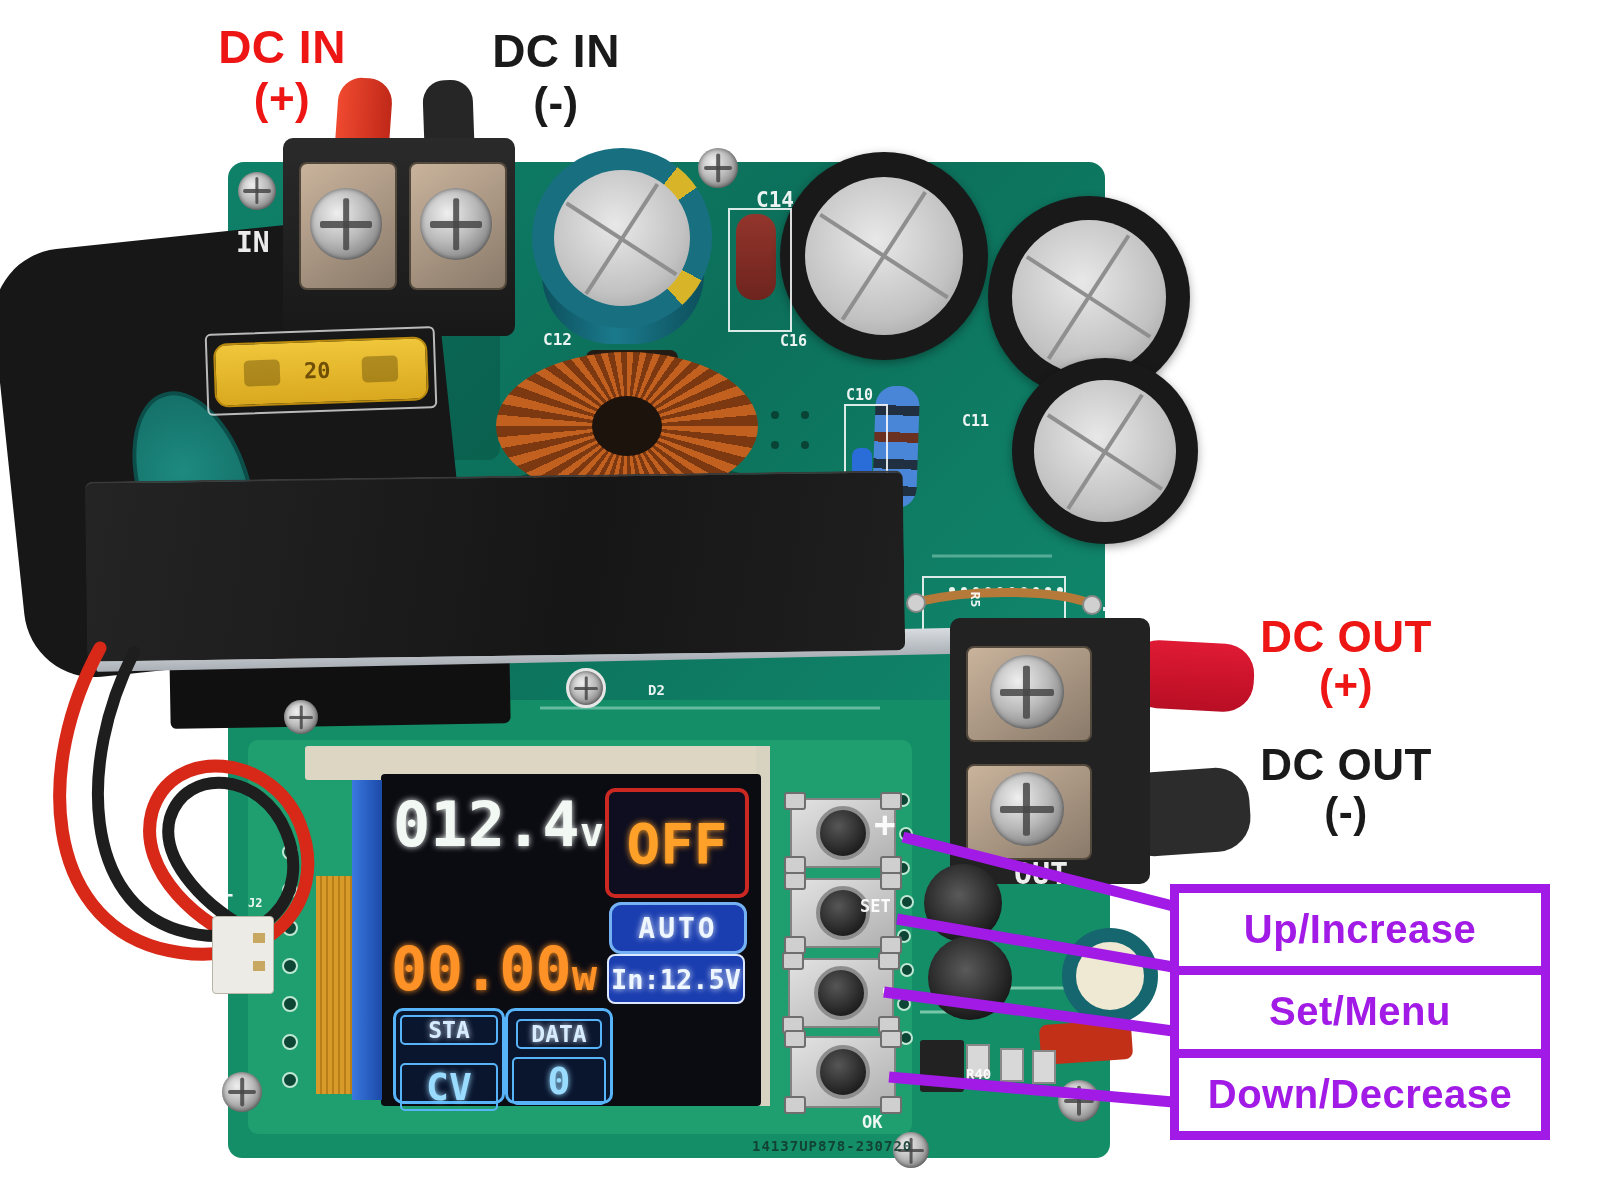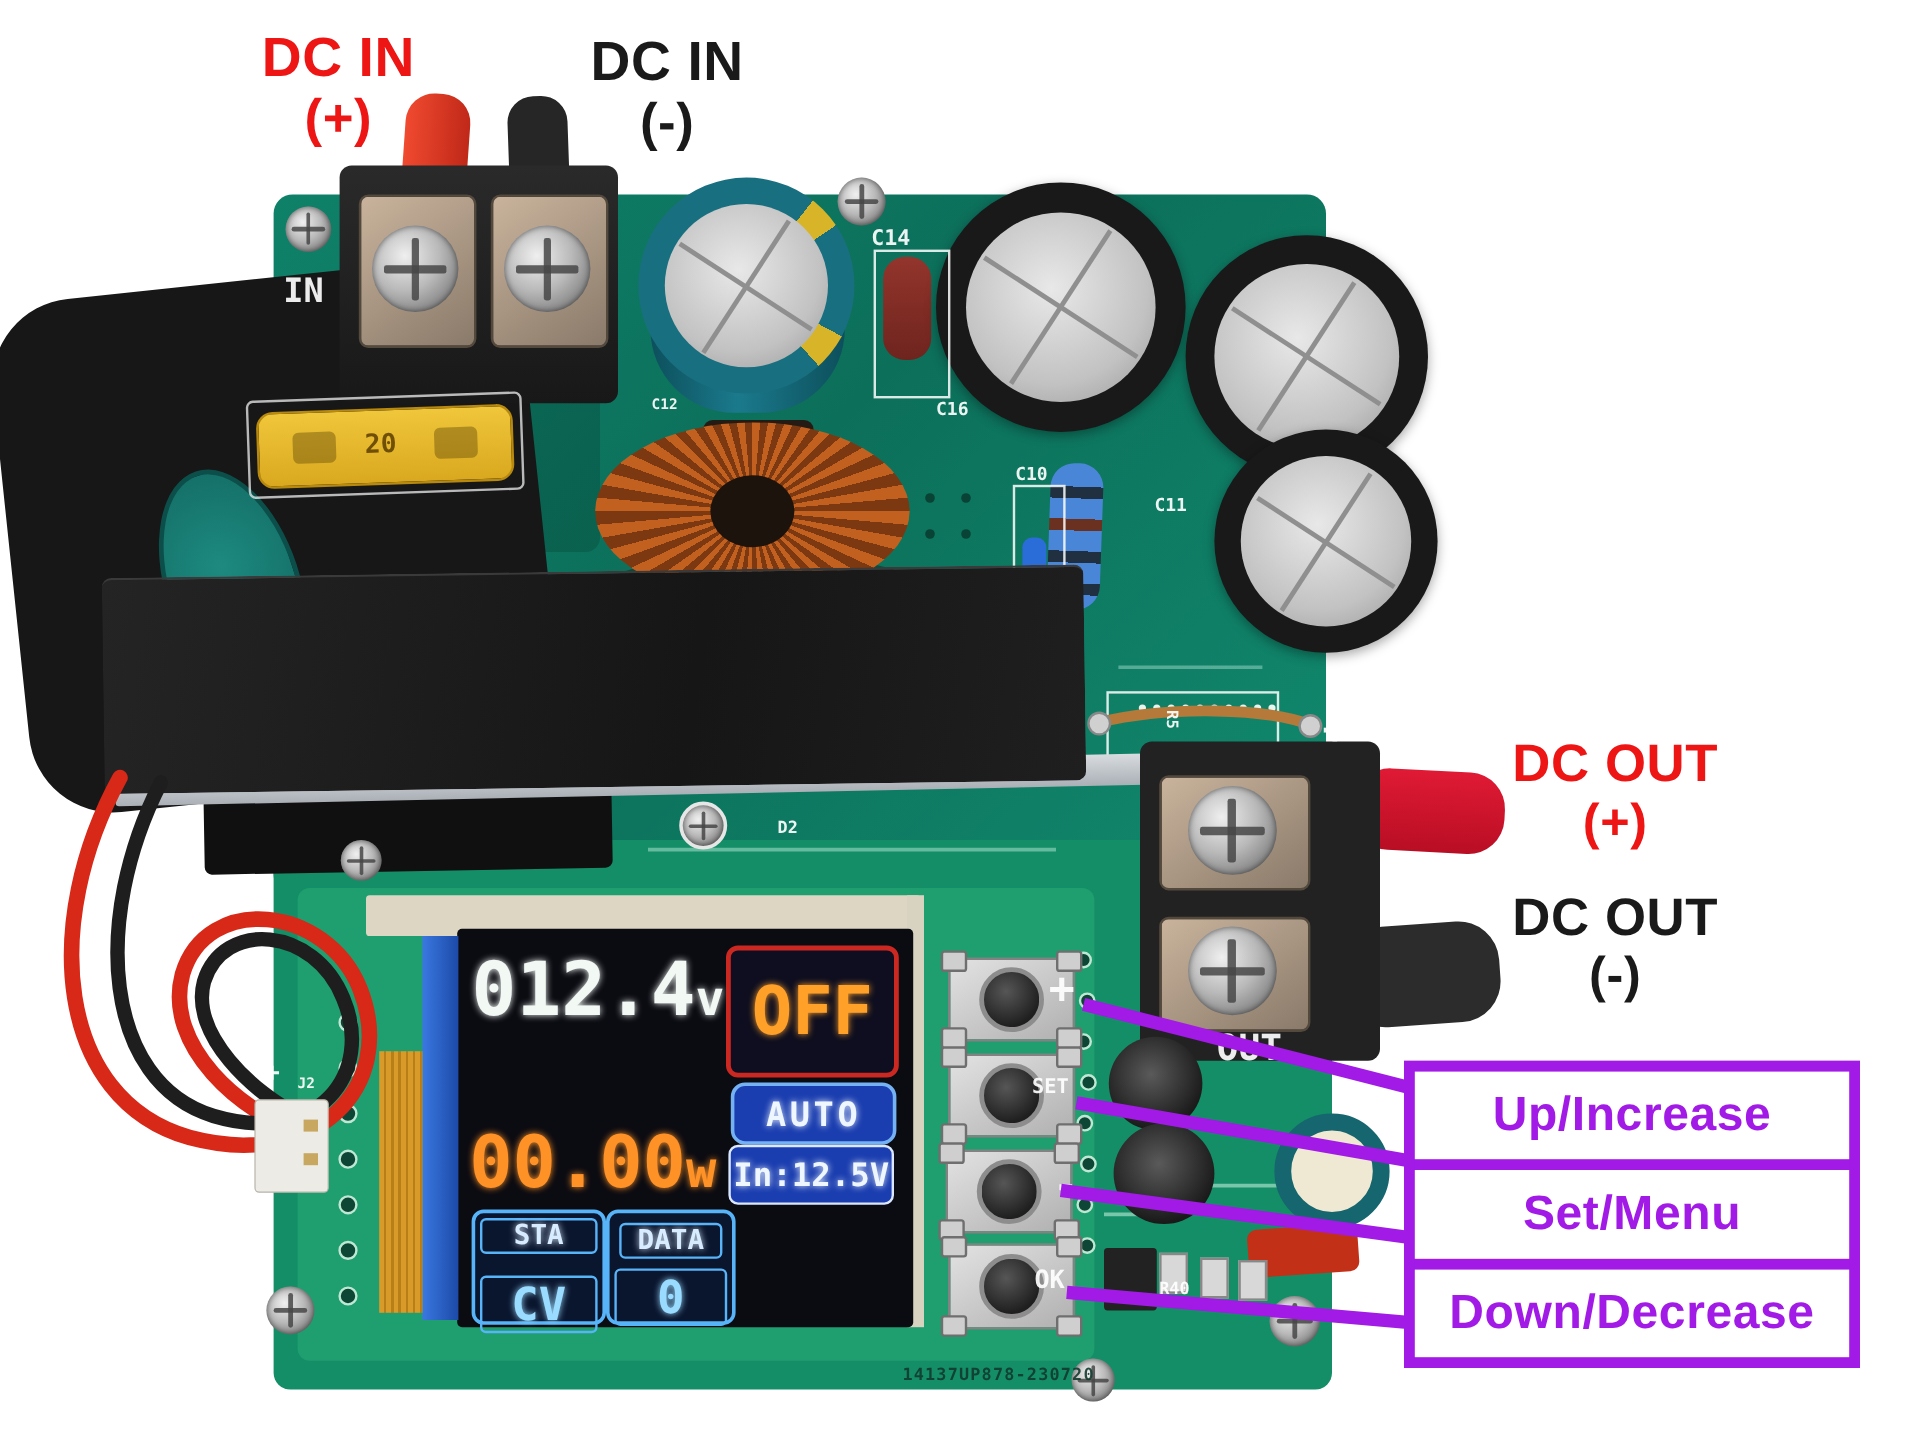--- a/index.html
+++ b/index.html
@@ -222,29 +222,29 @@
     <div class="pad" style="left:-8px;top:-8px"></div>
       <div class="pad" style="right:-8px;top:-8px"></div>
     <div class="pad" style="left:-8px;bottom:-8px"></div>
       <div class="pad" style="right:-8px;bottom:-8px"></div>
     <div class="plunger"></div>
   </div>
 
   <div class="a silk" style="left:874px;top:804px;font-size:36px">+</div>
   <div class="a silk" style="left:860px;top:896px;font-size:17px">SET</div>
   <div class="a silk" style="left:878px;top:968px;font-size:34px">-</div>
-  <div class="a silk" style="left:862px;top:1054px;font-size:21px">OK</div>
+  <div class="a silk" style="left:862px;top:1112px;font-size:17px">OK</div>
 
   <div class="a silk" style="left:236px;top:226px;font-size:28px">IN</div>
   <div class="a silk" style="left:1014px;top:856px;font-size:30px">OUT</div>
   <div class="a silk" style="left:1102px;top:588px;font-size:34px">+</div>
   <div class="a silk" style="left:220px;top:882px;font-size:22px">+</div>
   <div class="a silk" style="left:248px;top:896px;font-size:12px">J2</div>
-  <div class="a silk" style="left:543px;top:330px;font-size:12px">C12</div>
-  <div class="a silk" style="left:726px;top:188px;font-size:18px">C14</div>
+  <div class="a silk" style="left:543px;top:330px;font-size:16px">C12</div>
+  <div class="a silk" style="left:756px;top:188px;font-size:21px">C14</div>
   <div class="a silk" style="left:780px;top:332px;font-size:15px">C16</div>
   <div class="a silk" style="left:846px;top:386px;font-size:15px">C10</div>
   <div class="a silk" style="left:962px;top:412px;font-size:15px">C11</div>
   <div class="a silk" style="left:648px;top:682px;font-size:14px">D2</div>
   <div class="a silk" style="left:968px;top:592px;font-size:13px;transform:rotate(90deg)">R5</div>
   <div class="a silk" style="left:966px;top:1066px;font-size:14px">R40</div>
   <div class="a silk" style="left:752px;top:1138px;font-size:14px;color:rgba(18,58,46,.9);letter-spacing:1px">14137UP878-230720</div>
 
   <div class="a" style="left:305px;top:746px;width:462px;height:34px;background:#ddd6c2;border-radius:3px"></div>
   <div class="a" style="left:756px;top:746px;width:14px;height:360px;background:#d8d2c0"></div>

